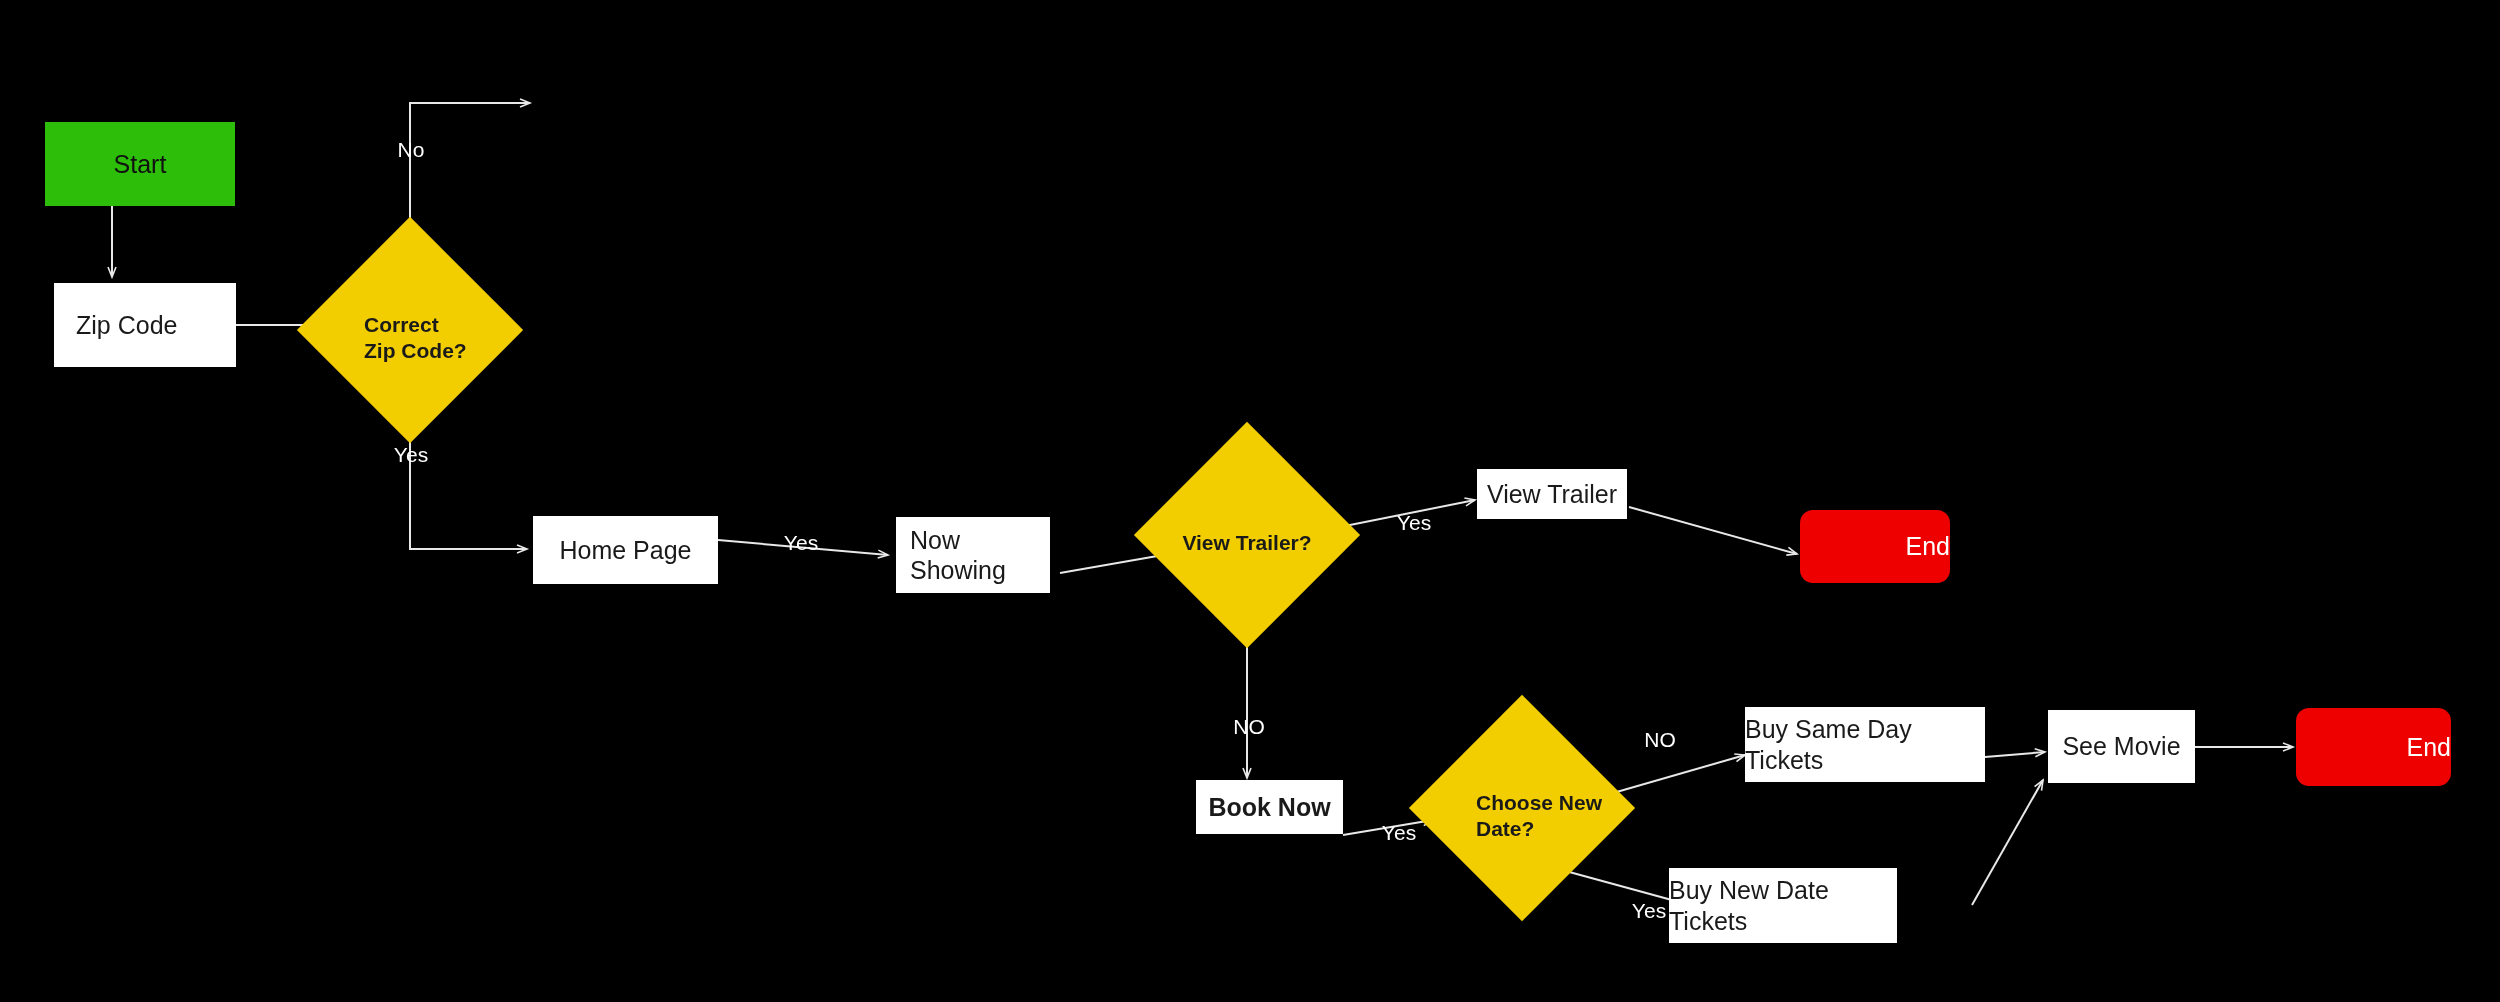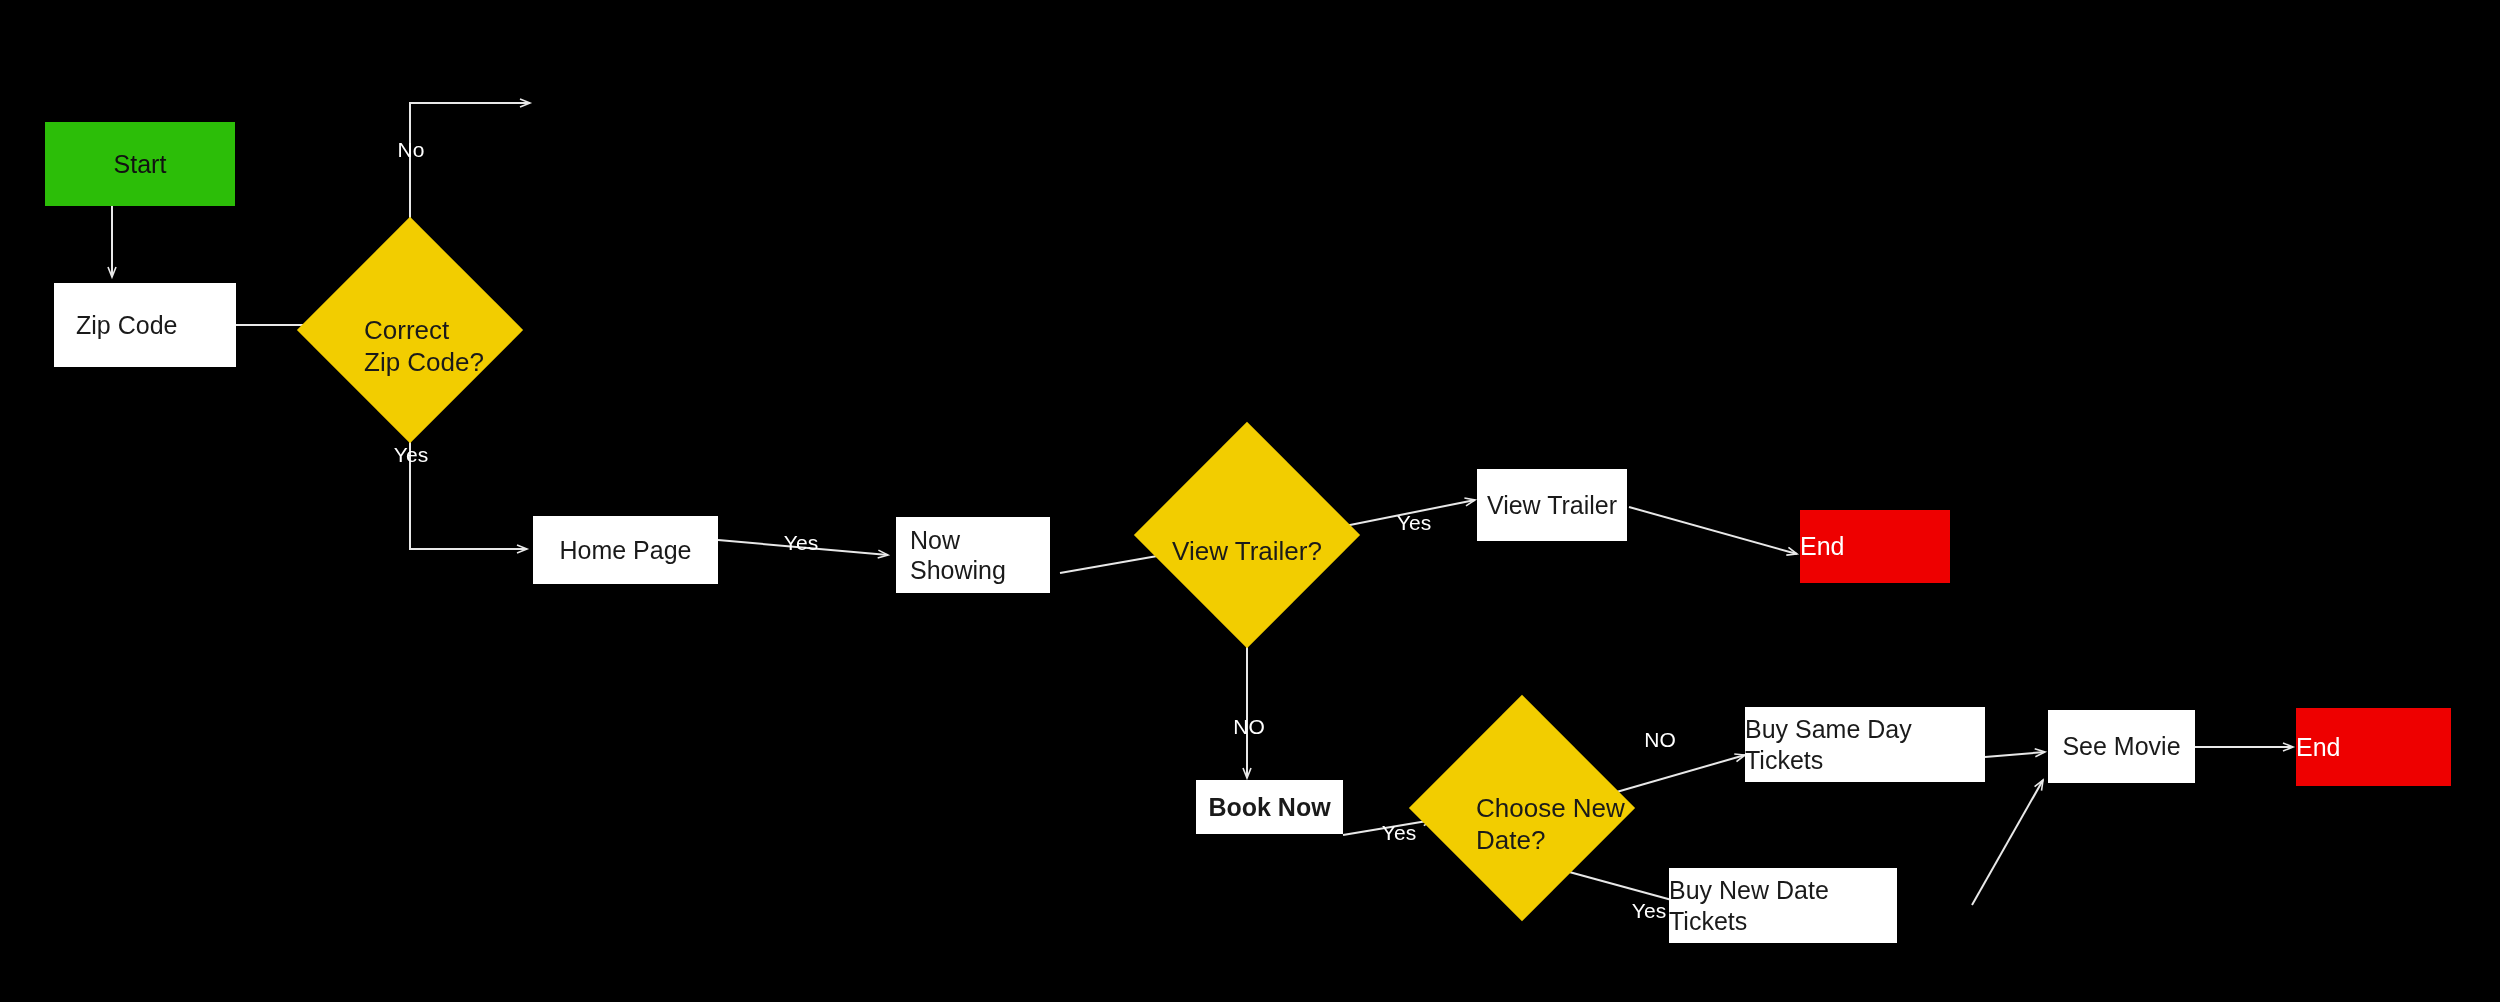--- a/index.html
+++ b/index.html
@@ -46,47 +46,49 @@
   .node.rect.center {
     justify-content: center;
   }
   .node.terminator-start {
     background: #2CBE08;
     justify-content: center;
     color: #111111;
   }
   .node.terminator-end {
     background: #EE0000;
-    justify-content: flex-start;
+    justify-content: flex-end;
     color: #ffffff;
+    border-radius: 13px;
   }
   .diamond-wrap {
     position: absolute;
     z-index: 3;
   }
   .diamond-shape {
     position: absolute;
     left: 0; top: 0;
     width: 100%;
     height: 100%;
     background: #F2CD00;
     transform: rotate(45deg);
   }
   .diamond-label {
     position: absolute;
-    left: 0; top: 16px;
+    left: 0; top: 8px;
     width: 100%;
     height: 100%;
     display: flex;
     align-items: center;
-    font-size: 26px;
+    font-size: 21px;
     line-height: 1.25;
     color: #1a1a1a;
     white-space: pre-line;
     z-index: 2;
+    font-weight: bold;
   }
   .diamond-label.center { justify-content: center; }
   .diamond-label.left   { justify-content: flex-start; padding-left: 34px; }
   .edge-label {
     position: absolute;
     font-size: 21px;
     color: #ffffff;
     white-space: nowrap;
     z-index: 4;
     transform: translate(-50%, -50%);
@@ -158,21 +160,21 @@
 
   <div class="node rect left" style="left:896px; top:517px; width:154px; height:76px; padding-left:14px;">
     <span>Now Showing</span>
   </div>
 
   <div class="diamond-wrap" style="left:1167px; top:455px; width:160px; height:160px;">
     <div class="diamond-shape"></div>
     <div class="diamond-label center">View Trailer?</div>
   </div>
 
-  <div class="node rect center" style="left:1477px; top:469px; width:150px; height:72px;">
+  <div class="node rect center" style="left:1477px; top:469px; width:150px; height:50px;">
     <span>View Trailer</span>
   </div>
 
   <div class="node terminator-end" style="left:1800px; top:510px; width:150px; height:73px;">
     <span>End</span>
   </div>
 
   <div class="node rect center" style="left:1196px; top:780px; width:147px; height:54px;font-weight:bold;">
     <span>Book Now</span>
   </div>

